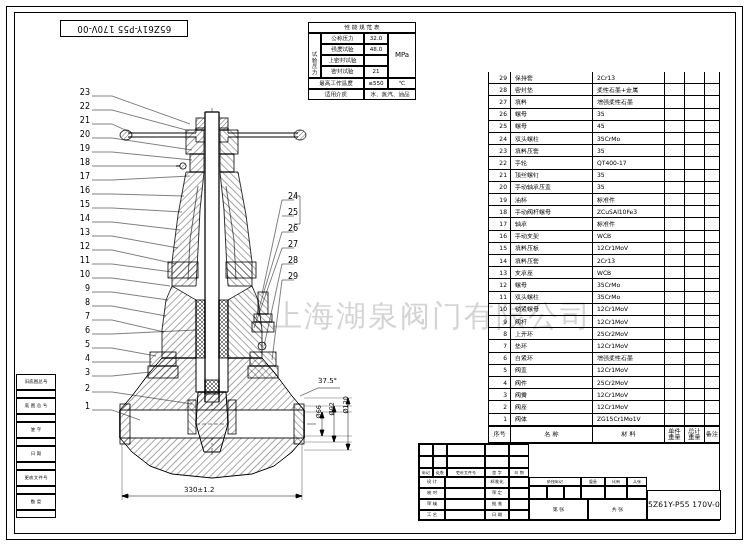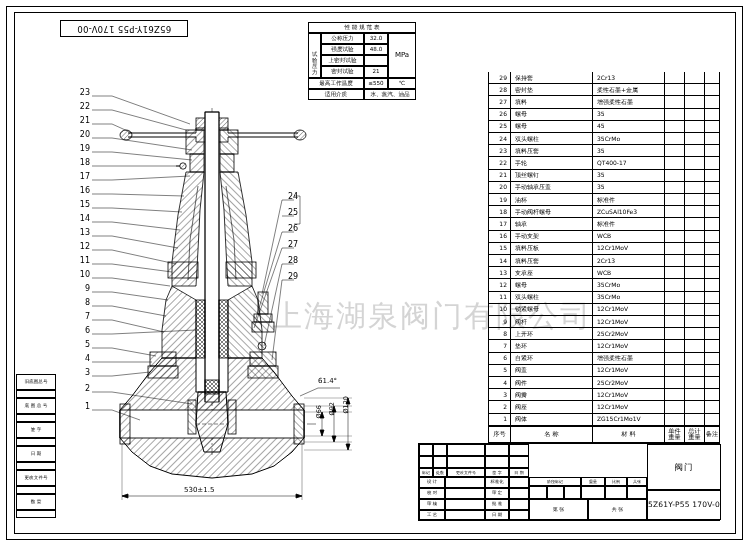--- a/index.html
+++ b/index.html
@@ -511,22 +511,22 @@
   <div class="callout cl-left" style="left:74px;top:385px;">2</div>
   <div class="callout cl-left" style="left:74px;top:403px;">1</div>
 
   <div class="callout cl-right" style="left:288px;top:193px;">24</div>
   <div class="callout cl-right" style="left:288px;top:209px;">25</div>
   <div class="callout cl-right" style="left:288px;top:225px;">26</div>
   <div class="callout cl-right" style="left:288px;top:241px;">27</div>
   <div class="callout cl-right" style="left:288px;top:257px;">28</div>
   <div class="callout cl-right" style="left:288px;top:273px;">29</div>
 
-  <div class="dim" style="left:184px;top:487px;">530±1.5</div>
-  <div class="dim" style="left:318px;top:378px;">61.4°</div>
+  <div class="dim" style="left:184px;top:487px;">330±1.2</div>
+  <div class="dim" style="left:318px;top:378px;">37.5°</div>
   <div class="dimv" style="left:316px;top:405px;">Ø66</div>
   <div class="dimv" style="left:329px;top:402px;">Ø92</div>
   <div class="dimv" style="left:343px;top:396px;">Ø120</div>
 
   <div class="abs" id="leftstack">
       <div class="c" style="top: 0px; height: 16px;">旧底图总号</div>
       <div class="c" style="top: 16px; height: 8px;"></div>
       <div class="c" style="top: 24px; height: 16px;">底  图  总  号</div>
       <div class="c" style="top: 40px; height: 8px;"></div>
       <div class="c" style="top: 48px; height: 16px;">签  字</div>
@@ -586,17 +586,16 @@
     <div class="c" style="left:110px;top:42px;width:18px;height:13px;"></div>
     <div class="c" style="left:128px;top:42px;width:17px;height:13px;"></div>
     <div class="c" style="left:145px;top:42px;width:17px;height:13px;"></div>
     <div class="c" style="left:162px;top:42px;width:24px;height:13px;"></div>
     <div class="c" style="left:186px;top:42px;width:22px;height:13px;"></div>
     <div class="c" style="left:208px;top:42px;width:20px;height:13px;"></div>
 
     <div class="c" style="left:110px;top:55px;width:59px;height:21px;font-size:5px;">第  张</div>
     <div class="c" style="left:169px;top:55px;width:59px;height:21px;font-size:5px;">共  张</div>
 
-    <div class="c med" style="left:228px;top:0;width:74px;height:46px;">阀门</div>
     <div class="c num" style="left:228px;top:46px;width:74px;height:30px;">65Z61Y-P55 170V-00</div>
   </div>
 
 </div>
 
 </body></html>

